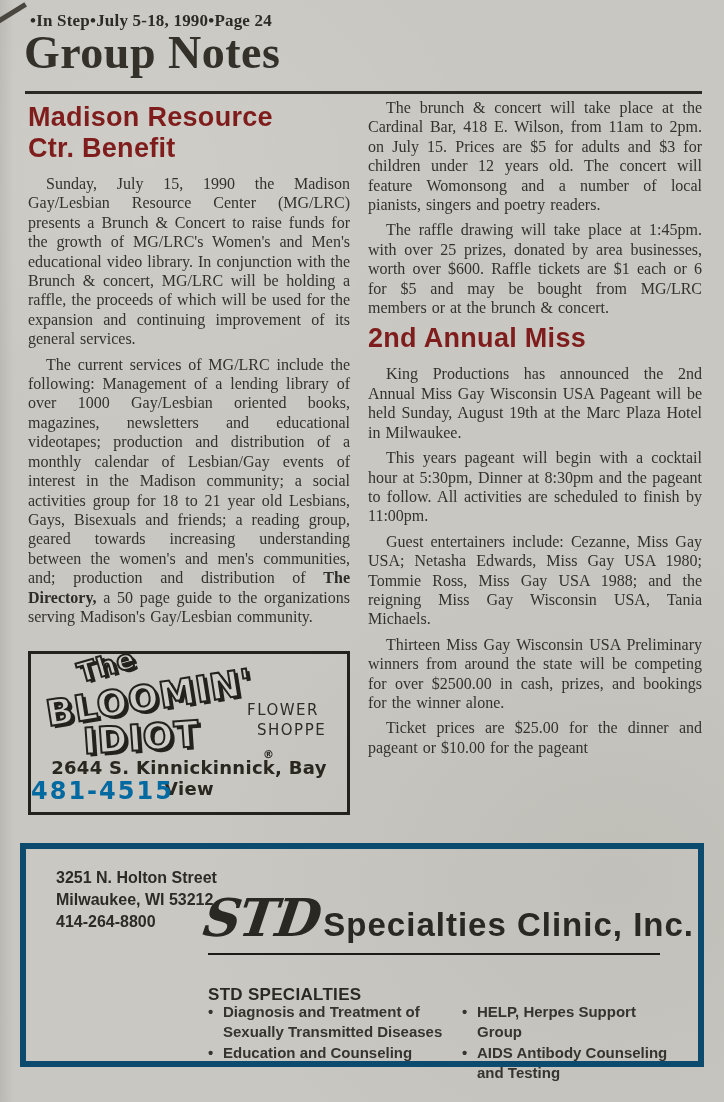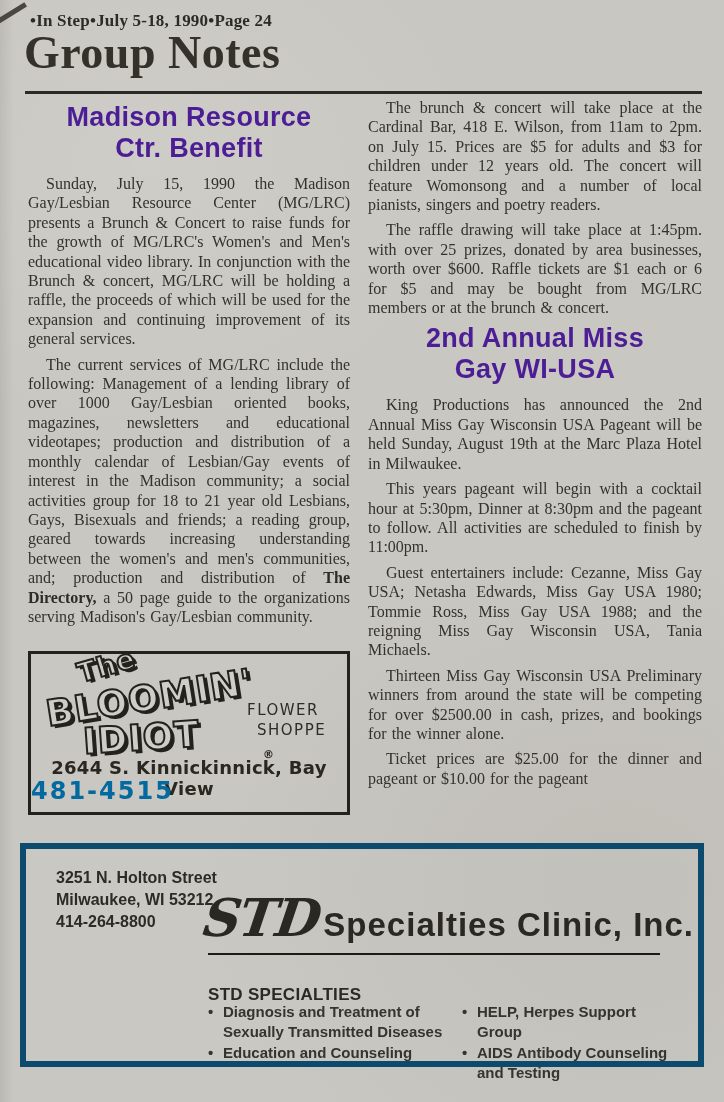--- a/index.html
+++ b/index.html
@@ -29,21 +29,21 @@
   }
   .title-rule{
     position:absolute;top:91px;left:25px;width:677px;height:3px;background:#2c2a25;
   }
   .col{position:absolute;}
   .col-left{left:28px;top:102px;width:322px;}
   .col-right{left:368px;top:98px;width:334px;}
   h2.article-title{
     font-family:"Liberation Sans", sans-serif;font-weight:bold;
     font-size:27px;line-height:31px;letter-spacing:0.3px;
-    color:#4c1d95;margin:0 0 10px 0;text-align:center;
+    color:#7f1d1d;margin:0 0 10px 0;
   }
   h2.article-title span{display:block;}
   .col-right h2.article-title{}
   p.body{
     font-size:16px;line-height:19.4px;text-align:justify;text-indent:18px;
     margin:0 0 6px 0;color:#34322d;word-spacing:1px;
   }
   p.body strong{font-weight:bold;color:#2e2c27;}
   
   .bloomin-ad{
@@ -150,21 +150,20 @@
     <div class="bloomin-phone">481-4515</div>
   </div>
 </div>
 
 <div class="col col-right">
   <p class="body">The brunch &amp; concert will take place at the Cardinal Bar, 418 E. Wilson, from 11am to 2pm. on July 15. Prices are $5 for adults and $3 for children under 12 years old. The concert will feature Womonsong and a number of local pianists, singers and poetry readers.</p>
   <p class="body">The raffle drawing will take place at 1:45pm. with over 25 prizes, donated by area businesses, worth over $600. Raffle tickets are $1 each or 6 for $5 and may be bought from MG/LRC members or at the brunch &amp; concert.</p>
 
   <h2 class="article-title">
     <span>2nd Annual Miss</span>
-    <span>Gay WI-USA</span>
   </h2>
   <p class="body">King Productions has announced the 2nd Annual Miss Gay Wisconsin USA Pageant will be held Sunday, August 19th at the Marc Plaza Hotel in Milwaukee.</p>
   <p class="body">This years pageant will begin with a cocktail hour at 5:30pm, Dinner at 8:30pm and the pageant to follow. All activities are scheduled to finish by 11:00pm.</p>
   <p class="body">Guest entertainers include: Cezanne, Miss Gay USA; Netasha Edwards, Miss Gay USA 1980; Tommie Ross, Miss Gay USA 1988; and the reigning Miss Gay Wisconsin USA, Tania Michaels.</p>
   <p class="body">Thirteen Miss Gay Wisconsin USA Preliminary winners from around the state will be competing for over $2500.00 in cash, prizes, and bookings for the winner alone.</p>
   <p class="body">Ticket prices are $25.00 for the dinner and pageant or $10.00 for the pageant</p>
 </div>
 
 <div class="std-ad">
   <div class="std-address">

